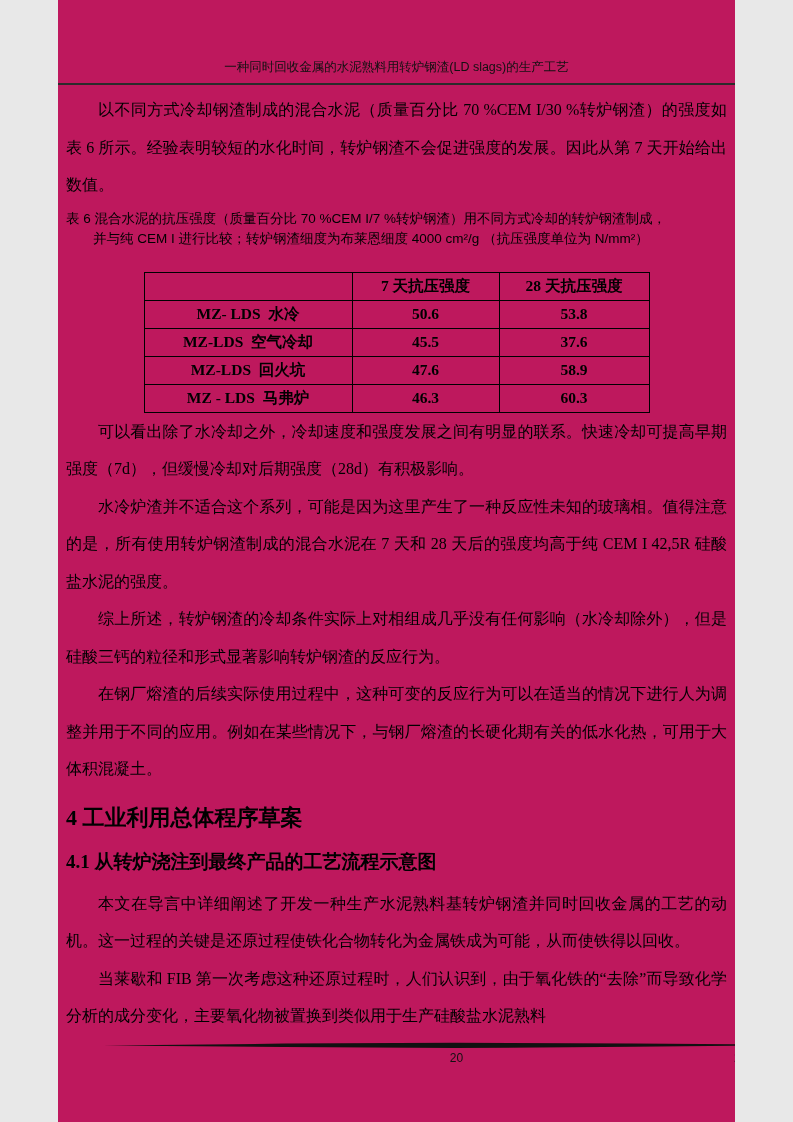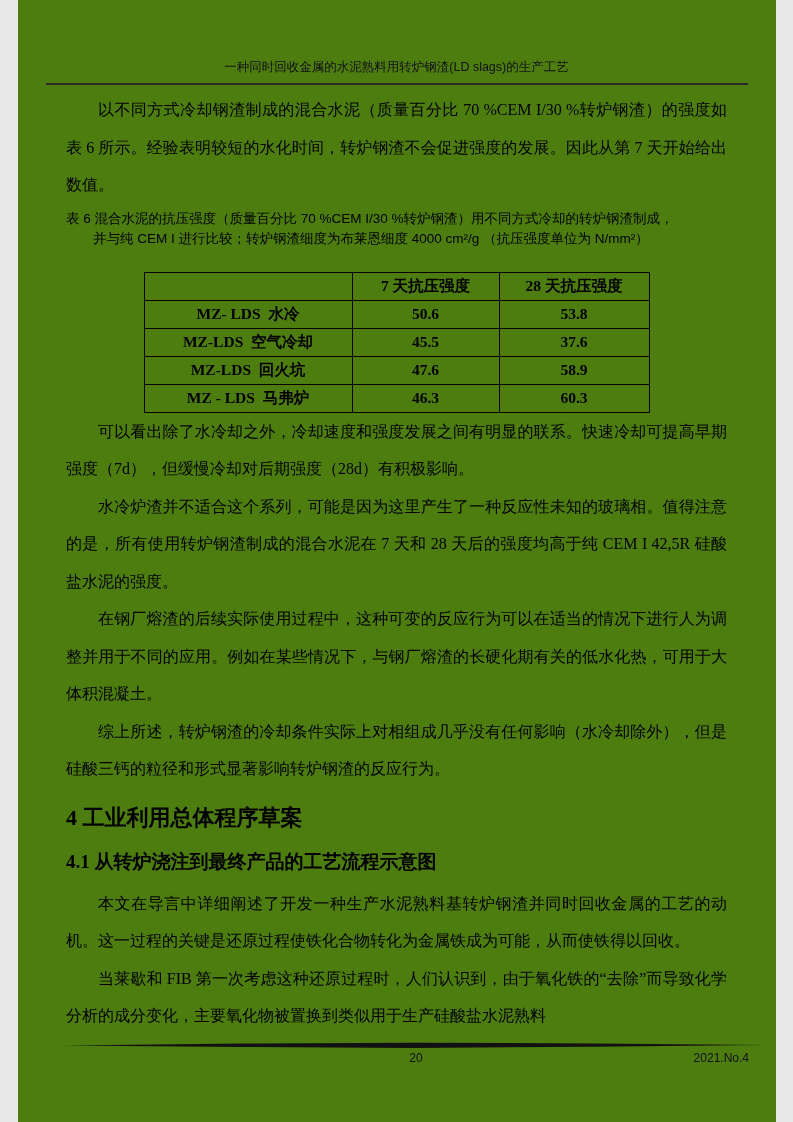--- a/index.html
+++ b/index.html
@@ -1,20 +1,20 @@
 <!DOCTYPE html>
 <html><head>
 <meta charset="utf-8">
 <style>
   html,body { margin:0; padding:0; background:#e8e8e8; }
   .page {
     position:relative;
-    width:758px; height:1122px;
+    width:677px; height:1122px;
     margin:0 auto;
-    background:#4d7c0f;
+    background:#be185d;
     color:#000;
     font-family:"Liberation Serif","DejaVu Serif",serif;
     overflow:hidden;
     box-sizing:border-box;
   }
 
   
   .running-header { padding-top:60px; }
   .header-title {
     text-align:center;
@@ -117,21 +117,21 @@
   <div class="running-header">
     <div class="header-title">一种同时回收金属的水泥熟料用转炉钢渣(LD slags)的生产工艺</div>
     <div class="header-rule"></div>
   </div>
 
   <div class="content">
 
     <p class="body">以不同方式冷却钢渣制成的混合水泥（质量百分比 70 %CEM I/30 %转炉钢渣）的强度如表 6 所示。经验表明较短的水化时间，转炉钢渣不会促进强度的发展。因此从第 7 天开始给出数值。</p>
 
     <div class="caption">
-      <div class="caption-l1">表 6 混合水泥的抗压强度（质量百分比 70 %CEM I/30 %转炉钢渣）用不同方式冷却的转炉钢渣制成，</div>
+      <div class="caption-l1">表 6 混合水泥的抗压强度（质量百分比 70 %CEM I/7 %转炉钢渣）用不同方式冷却的转炉钢渣制成，</div>
       <div class="caption-l2">并与纯 CEM I 进行比较；转炉钢渣细度为布莱恩细度 4000 cm²/g （抗压强度单位为 N/mm²）</div>
     </div>
 
     <table class="t6">
       <tbody>
         <tr>
           <th class="c1"></th>
           <th class="c2">7 天抗压强度</th>
           <th class="c3">28 天抗压强度</th>
         </tr>
@@ -153,22 +153,22 @@
         <tr>
           <td class="c1">MZ - LDS  马弗炉</td>
           <td class="c2">46.3</td>
           <td class="c3">60.3</td>
         </tr>
       </tbody>
     </table>
 
     <p class="body after-table">可以看出除了水冷却之外，冷却速度和强度发展之间有明显的联系。快速冷却可提高早期强度（7d），但缓慢冷却对后期强度（28d）有积极影响。</p>
     <p class="body">水冷炉渣并不适合这个系列，可能是因为这里产生了一种反应性未知的玻璃相。值得注意的是，所有使用转炉钢渣制成的混合水泥在 7 天和 28 天后的强度均高于纯 CEM I 42,5R 硅酸盐水泥的强度。</p>
+    <p class="body">综上所述，转炉钢渣的冷却条件实际上对相组成几乎没有任何影响（水冷却除外），但是硅酸三钙的粒径和形式显著影响转炉钢渣的反应行为。</p>
     <p class="body">在钢厂熔渣的后续实际使用过程中，这种可变的反应行为可以在适当的情况下进行人为调整并用于不同的应用。例如在某些情况下，与钢厂熔渣的长硬化期有关的低水化热，可用于大体积混凝土。</p>
-    <p class="body">综上所述，转炉钢渣的冷却条件实际上对相组成几乎没有任何影响（水冷却除外），但是硅酸三钙的粒径和形式显著影响转炉钢渣的反应行为。</p>
 
     <h2 class="h4">4 工业利用总体程序草案</h2>
     <h3 class="h41">4.1 从转炉浇注到最终产品的工艺流程示意图</h3>
 
     <p class="body">本文在导言中详细阐述了开发一种生产水泥熟料基转炉钢渣并同时回收金属的工艺的动机。这一过程的关键是还原过程使铁化合物转化为金属铁成为可能，从而使铁得以回收。</p>
     <p class="body">当莱歇和 FIB 第一次考虑这种还原过程时，人们认识到，由于氧化铁的“去除”而导致化学分析的成分变化，主要氧化物被置换到类似用于生产硅酸盐水泥熟料</p>
 
   </div>
 
   <div class="footer">

